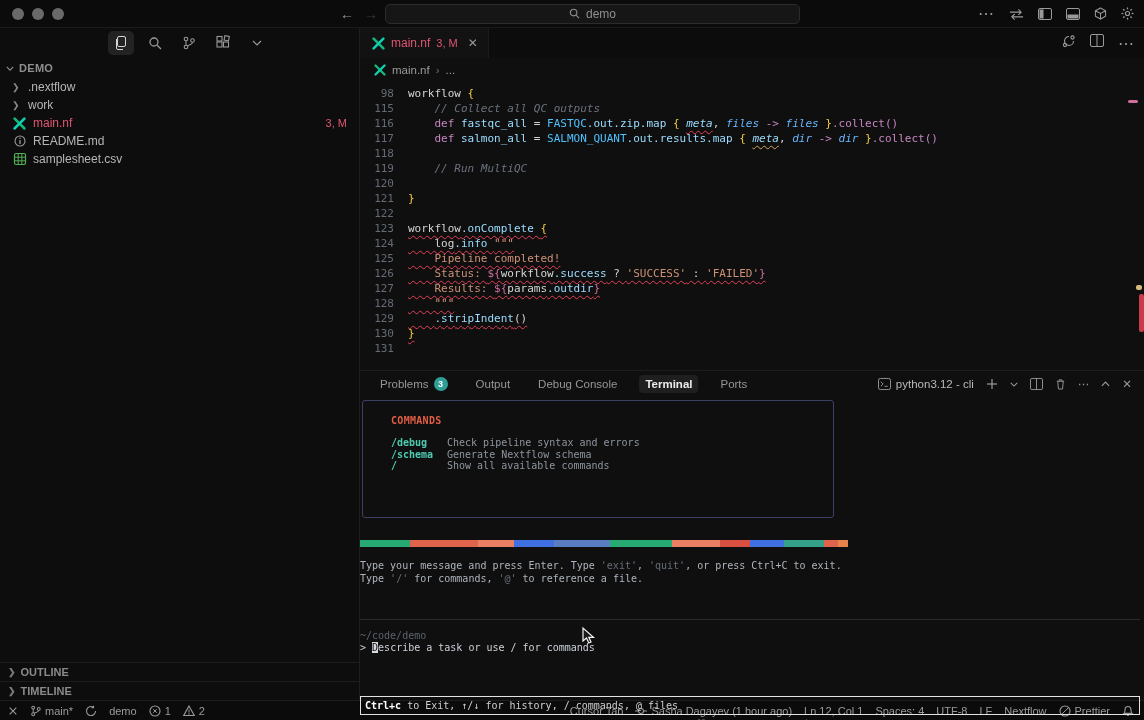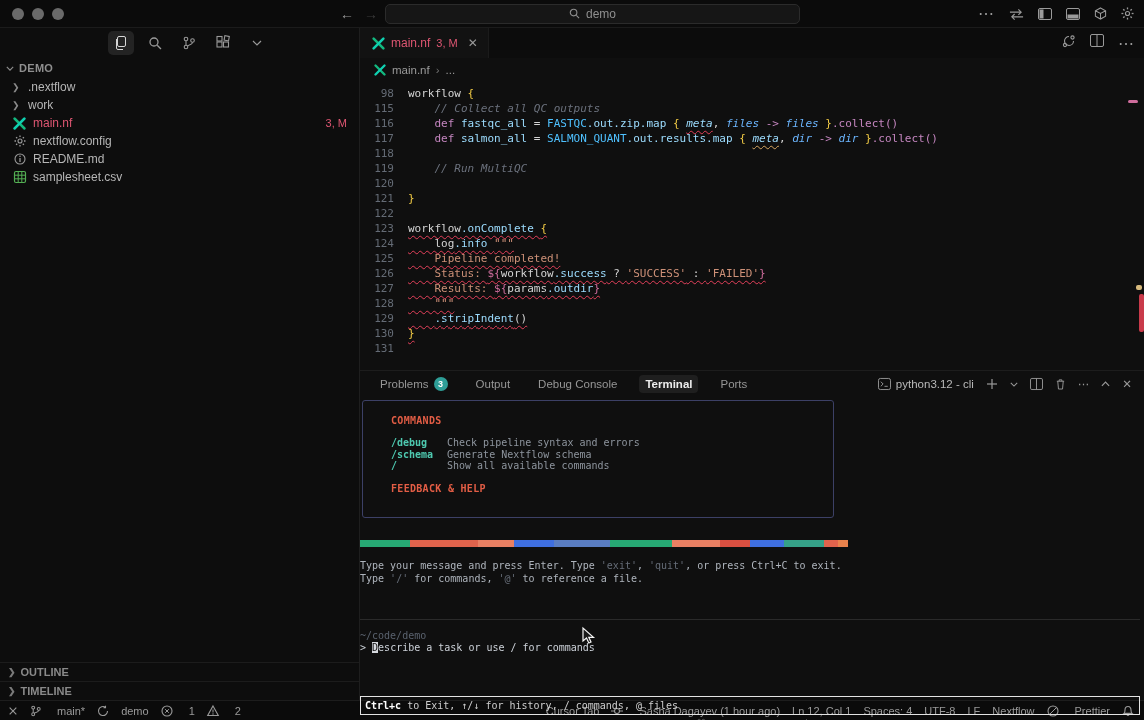--- a/index.html
+++ b/index.html
@@ -106,21 +106,21 @@
   .input-hint { position:absolute; left:0; right:4px; top:299px; height:19px;
     border:1px solid #e3e3e3; display:flex; align-items:center; padding-left:4px; color:#cfcfcf; }
   .input-hint b { color:#ffffff; }
   .gen-hint { position:absolute; left:0; right:0; top:320px; text-align:center; color:#5f5f5f;
     font-size:9.5px; font-family:"Liberation Sans", sans-serif; }
 
   
   .statusbar { height:20px; background:#0b0b0b; border-top:1px solid #1d1d1d; display:flex;
     align-items:center; justify-content:space-between; padding:0 10px 0 8px; color:#9a9a9a; font-size:11px; }
   .sb-group { display:flex; align-items:center; gap:12px; }
-  .sb-item { display:flex; align-items:flex-end; gap:16px; }
+  .sb-item { display:flex; align-items:flex-end; gap:4px; }
 
   svg { overflow:visible; }
   .cursor-arrow { position:absolute; left:588px; top:624px; z-index:50; }
 </style>
 </head>
 <body>
 
 <div class="titlebar">
   <div class="lights">
     <div class="light"></div>
@@ -232,38 +232,20 @@
                 <line x1="1.5" y1="1.5" x2="10.5" y2="10.5" stroke="#13b87f" stroke-width="2.6" stroke-linecap="round"></line>
                 <line x1="10.5" y1="1.5" x2="1.5" y2="10.5" stroke="#0fd0b0" stroke-width="2.6" stroke-linecap="round"></line>
               </svg>
             </span>
             <span class="flabel">main.nf</span>
             <span class="tree-badge">3, M</span>
           </div>
           <div class="tree-row">
             <span class="ficon">
               <svg width="12" height="12" viewBox="0 0 12 12">
-                <circle cx="6" cy="6" r="2" fill="none" stroke="#9a9a9a" stroke-width="1.1"></circle>
-                <g stroke="#9a9a9a" stroke-width="1.3">
-                  <line x1="6" y1="0.5" x2="6" y2="2"></line>
-                  <line x1="6" y1="10" x2="6" y2="11.5"></line>
-                  <line x1="0.5" y1="6" x2="2" y2="6"></line>
-                  <line x1="10" y1="6" x2="11.5" y2="6"></line>
-                  <line x1="2.1" y1="2.1" x2="3.2" y2="3.2"></line>
-                  <line x1="8.8" y1="8.8" x2="9.9" y2="9.9"></line>
-                  <line x1="9.9" y1="2.1" x2="8.8" y2="3.2"></line>
-                  <line x1="3.2" y1="8.8" x2="2.1" y2="9.9"></line>
-                </g>
-              </svg>
-            </span>
-            <span class="flabel">nextflow.config</span>
-          </div>
-          <div class="tree-row">
-            <span class="ficon">
-              <svg width="12" height="12" viewBox="0 0 12 12">
                 <circle cx="6" cy="6" r="5" fill="none" stroke="#9a9a9a" stroke-width="1.1"></circle>
                 <line x1="6" y1="5" x2="6" y2="9" stroke="#9a9a9a" stroke-width="1.3"></line>
                 <circle cx="6" cy="3.2" r="0.8" fill="#9a9a9a"></circle>
               </svg>
             </span>
             <span class="flabel">README.md</span>
           </div>
           <div class="tree-row">
             <span class="ficon">
               <svg width="12" height="12" viewBox="0 0 12 12">
@@ -468,21 +450,20 @@
               </div>
               <div class="cmd-row">
                 <span class="cmd">/schema</span>
                 <span class="desc">Generate Nextflow schema</span>
               </div>
               <div class="cmd-row">
                 <span class="cmd">/</span>
                 <span class="desc">Show all available commands</span>
               </div>
             </div>
-          <div class="tsec" style="margin-top:11px;">FEEDBACK &amp; HELP</div>
         </div>
 
         <div class="rainbow" id="rainbow">
             <div style="width: 50px; background: rgb(39, 169, 116);"></div>
             <div style="width: 68px; background: rgb(224, 99, 76);"></div>
             <div style="width: 36px; background: rgb(233, 128, 99);"></div>
             <div style="width: 40px; background: rgb(63, 111, 224);"></div>
             <div style="width: 56px; background: rgb(90, 125, 194);"></div>
             <div style="width: 62px; background: rgb(39, 169, 116);"></div>
             <div style="width: 48px; background: rgb(233, 128, 99);"></div>

